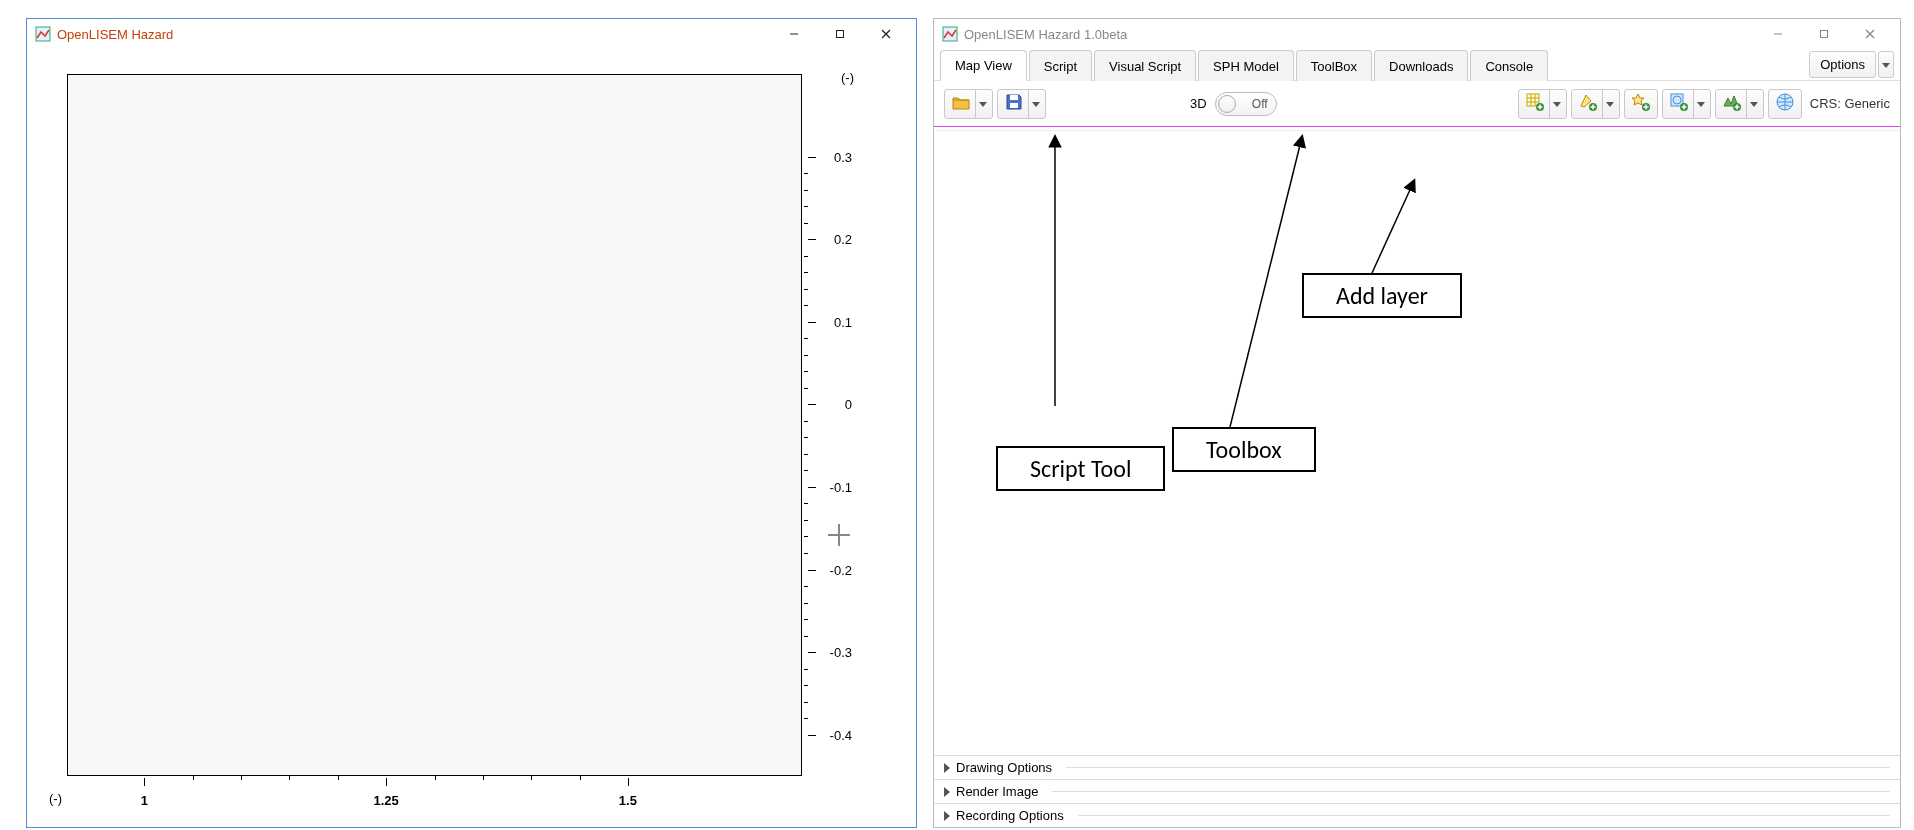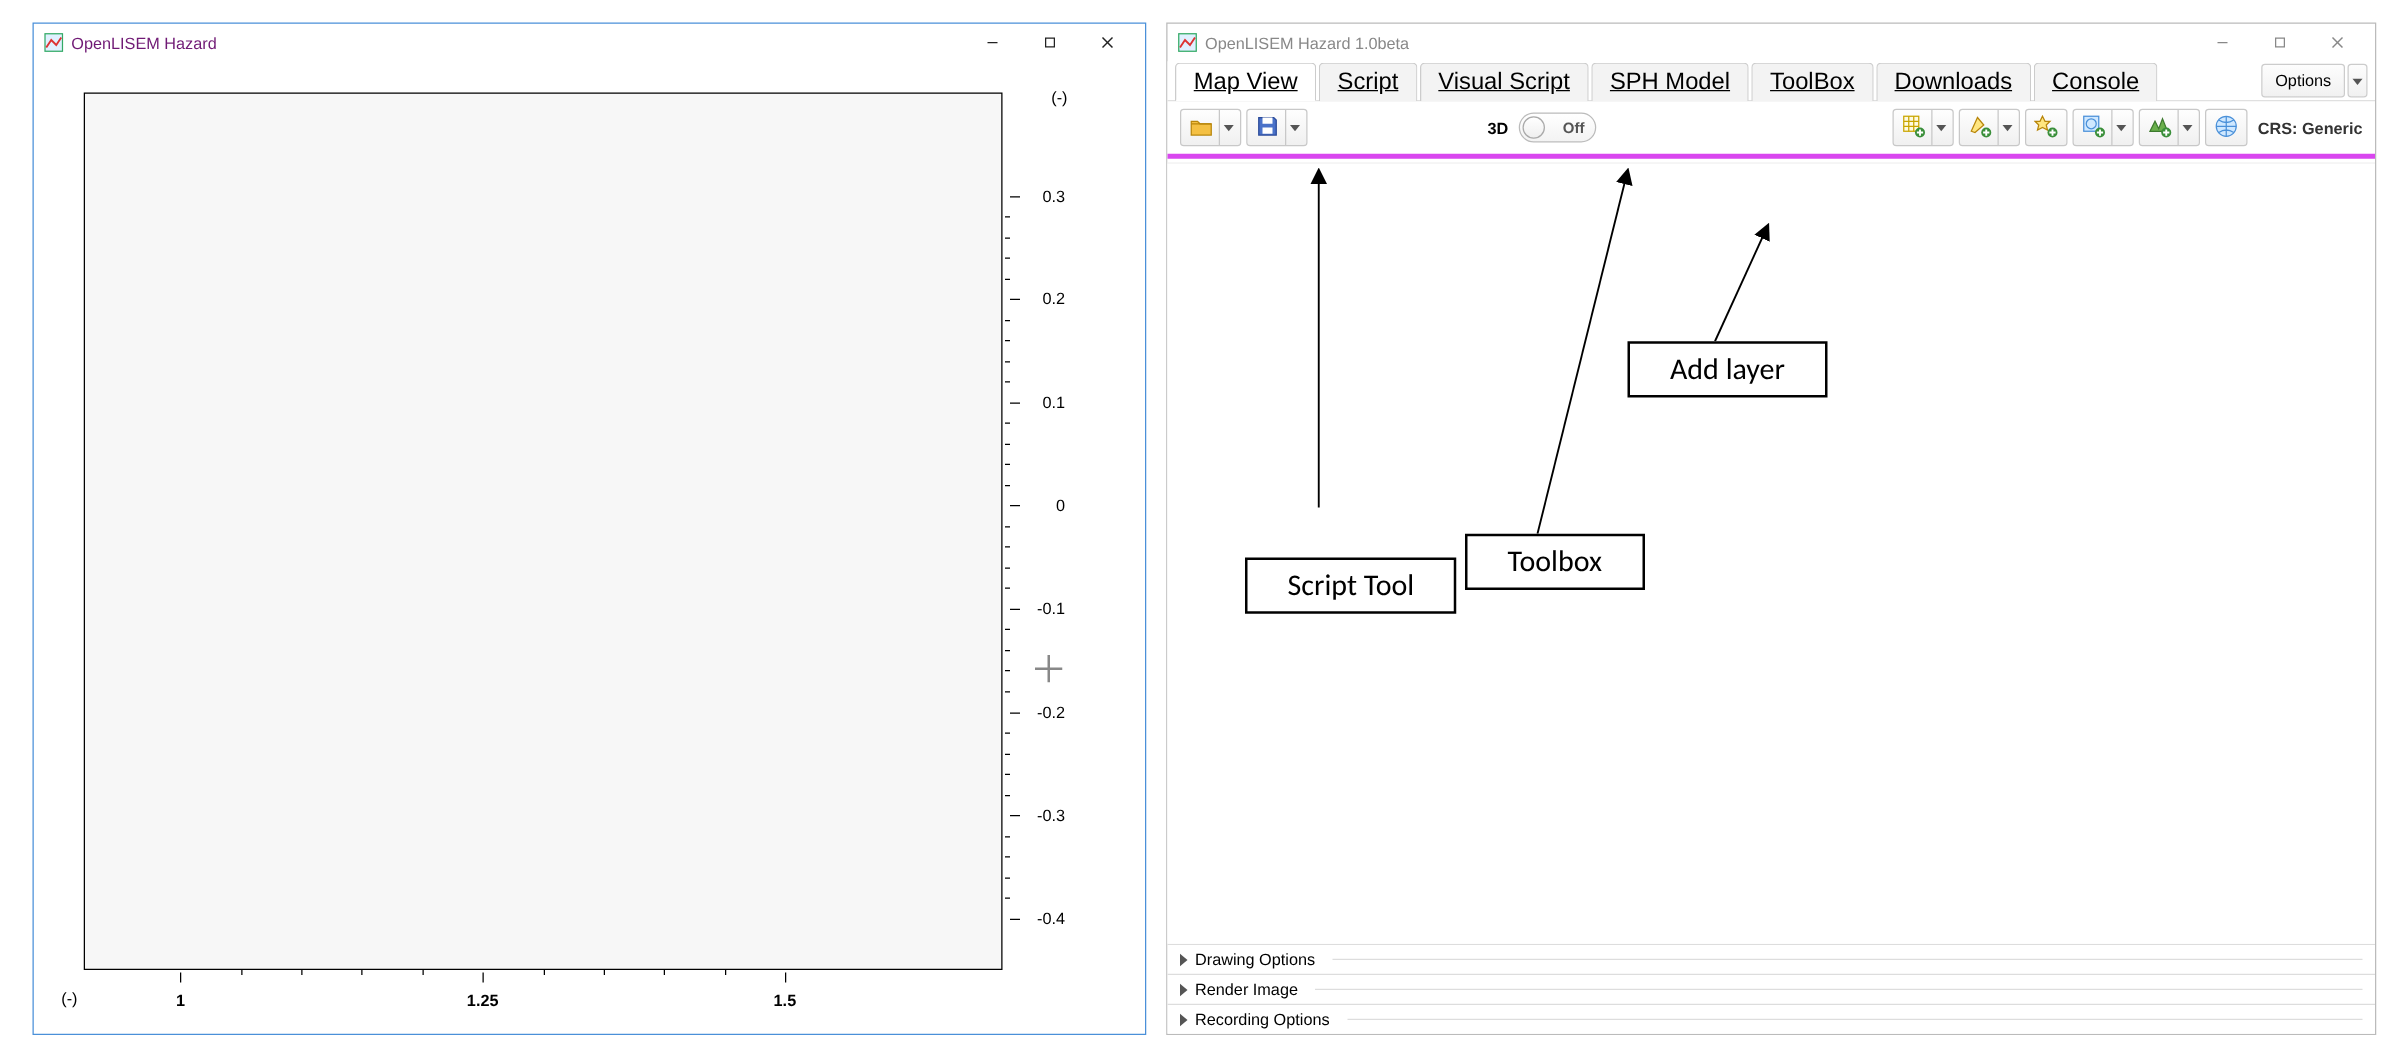--- a/index.html
+++ b/index.html
@@ -19,21 +19,21 @@
     background: #fff;
     border: 1px solid #4a90d9;
   }
   .window.inactive { border-color: #bbb; text-align: center; }
   .titlebar {
     height: 30px;
     display: flex;
     align-items: center;
     padding: 0 8px;
     font-size: 13px;
-    color: #701a75;
+    color: #c2410c;
     user-select: none;
   }
   .titlebar .title-spacer { flex: 1; }
   .win-btns { display: flex; gap: 2px; margin-left: auto; }
   .win-btn {
     width: 44px; height: 28px;
     display: flex; align-items: center; justify-content: center;
     font-size: 13px; color: #222;
   }
   .win-btn svg { width: 10px; height: 10px; }
@@ -112,45 +112,43 @@
     padding: 0 6px;
     gap: 2px;
     border-bottom: 1px solid #e0e0e0;
   }
   .tab {
     padding: 6px 14px;
     border: 1px solid #ccc;
     border-bottom: none;
     border-radius: 4px 4px 0 0;
     background: #f3f3f3;
-    font-size: 19px;
+    font-size: 13px;
     display: flex; align-items: center;
     position: relative;
     top: 1px;
-    text-decoration: underline;
   }
   .tab.active { background: #fff; border-bottom: 1px solid #fff; }
   .tabs-spacer { flex: 1; }
   .options-btn {
     display: flex; align-items: center;
     padding: 4px 10px;
     border: 1px solid #ccc; border-radius: 3px;
     background: linear-gradient(#fdfdfd, #f1f1f1);
     gap: 4px; font-size: 13px;
     margin: 2px 0;
   }
   .dropdown-caret { width: 10px; height: 10px; }
   .toolbar {
     height: 46px;
     display: flex;
     align-items: center;
     gap: 4px;
     padding: 6px 10px;
-    border-bottom: 4px solid #d946ef;
-    font-weight: bold;
+    border-bottom: 1px solid #d946ef;
   }
   .tool-btn {
     min-width: 34px; height: 30px;
     border: 1px solid #c8c8c8;
     border-radius: 3px;
     background: linear-gradient(#fefefe, #f0f0f0);
     display: flex; align-items: center; justify-content: center;
     position: relative;
     padding: 0 6px;
   }

